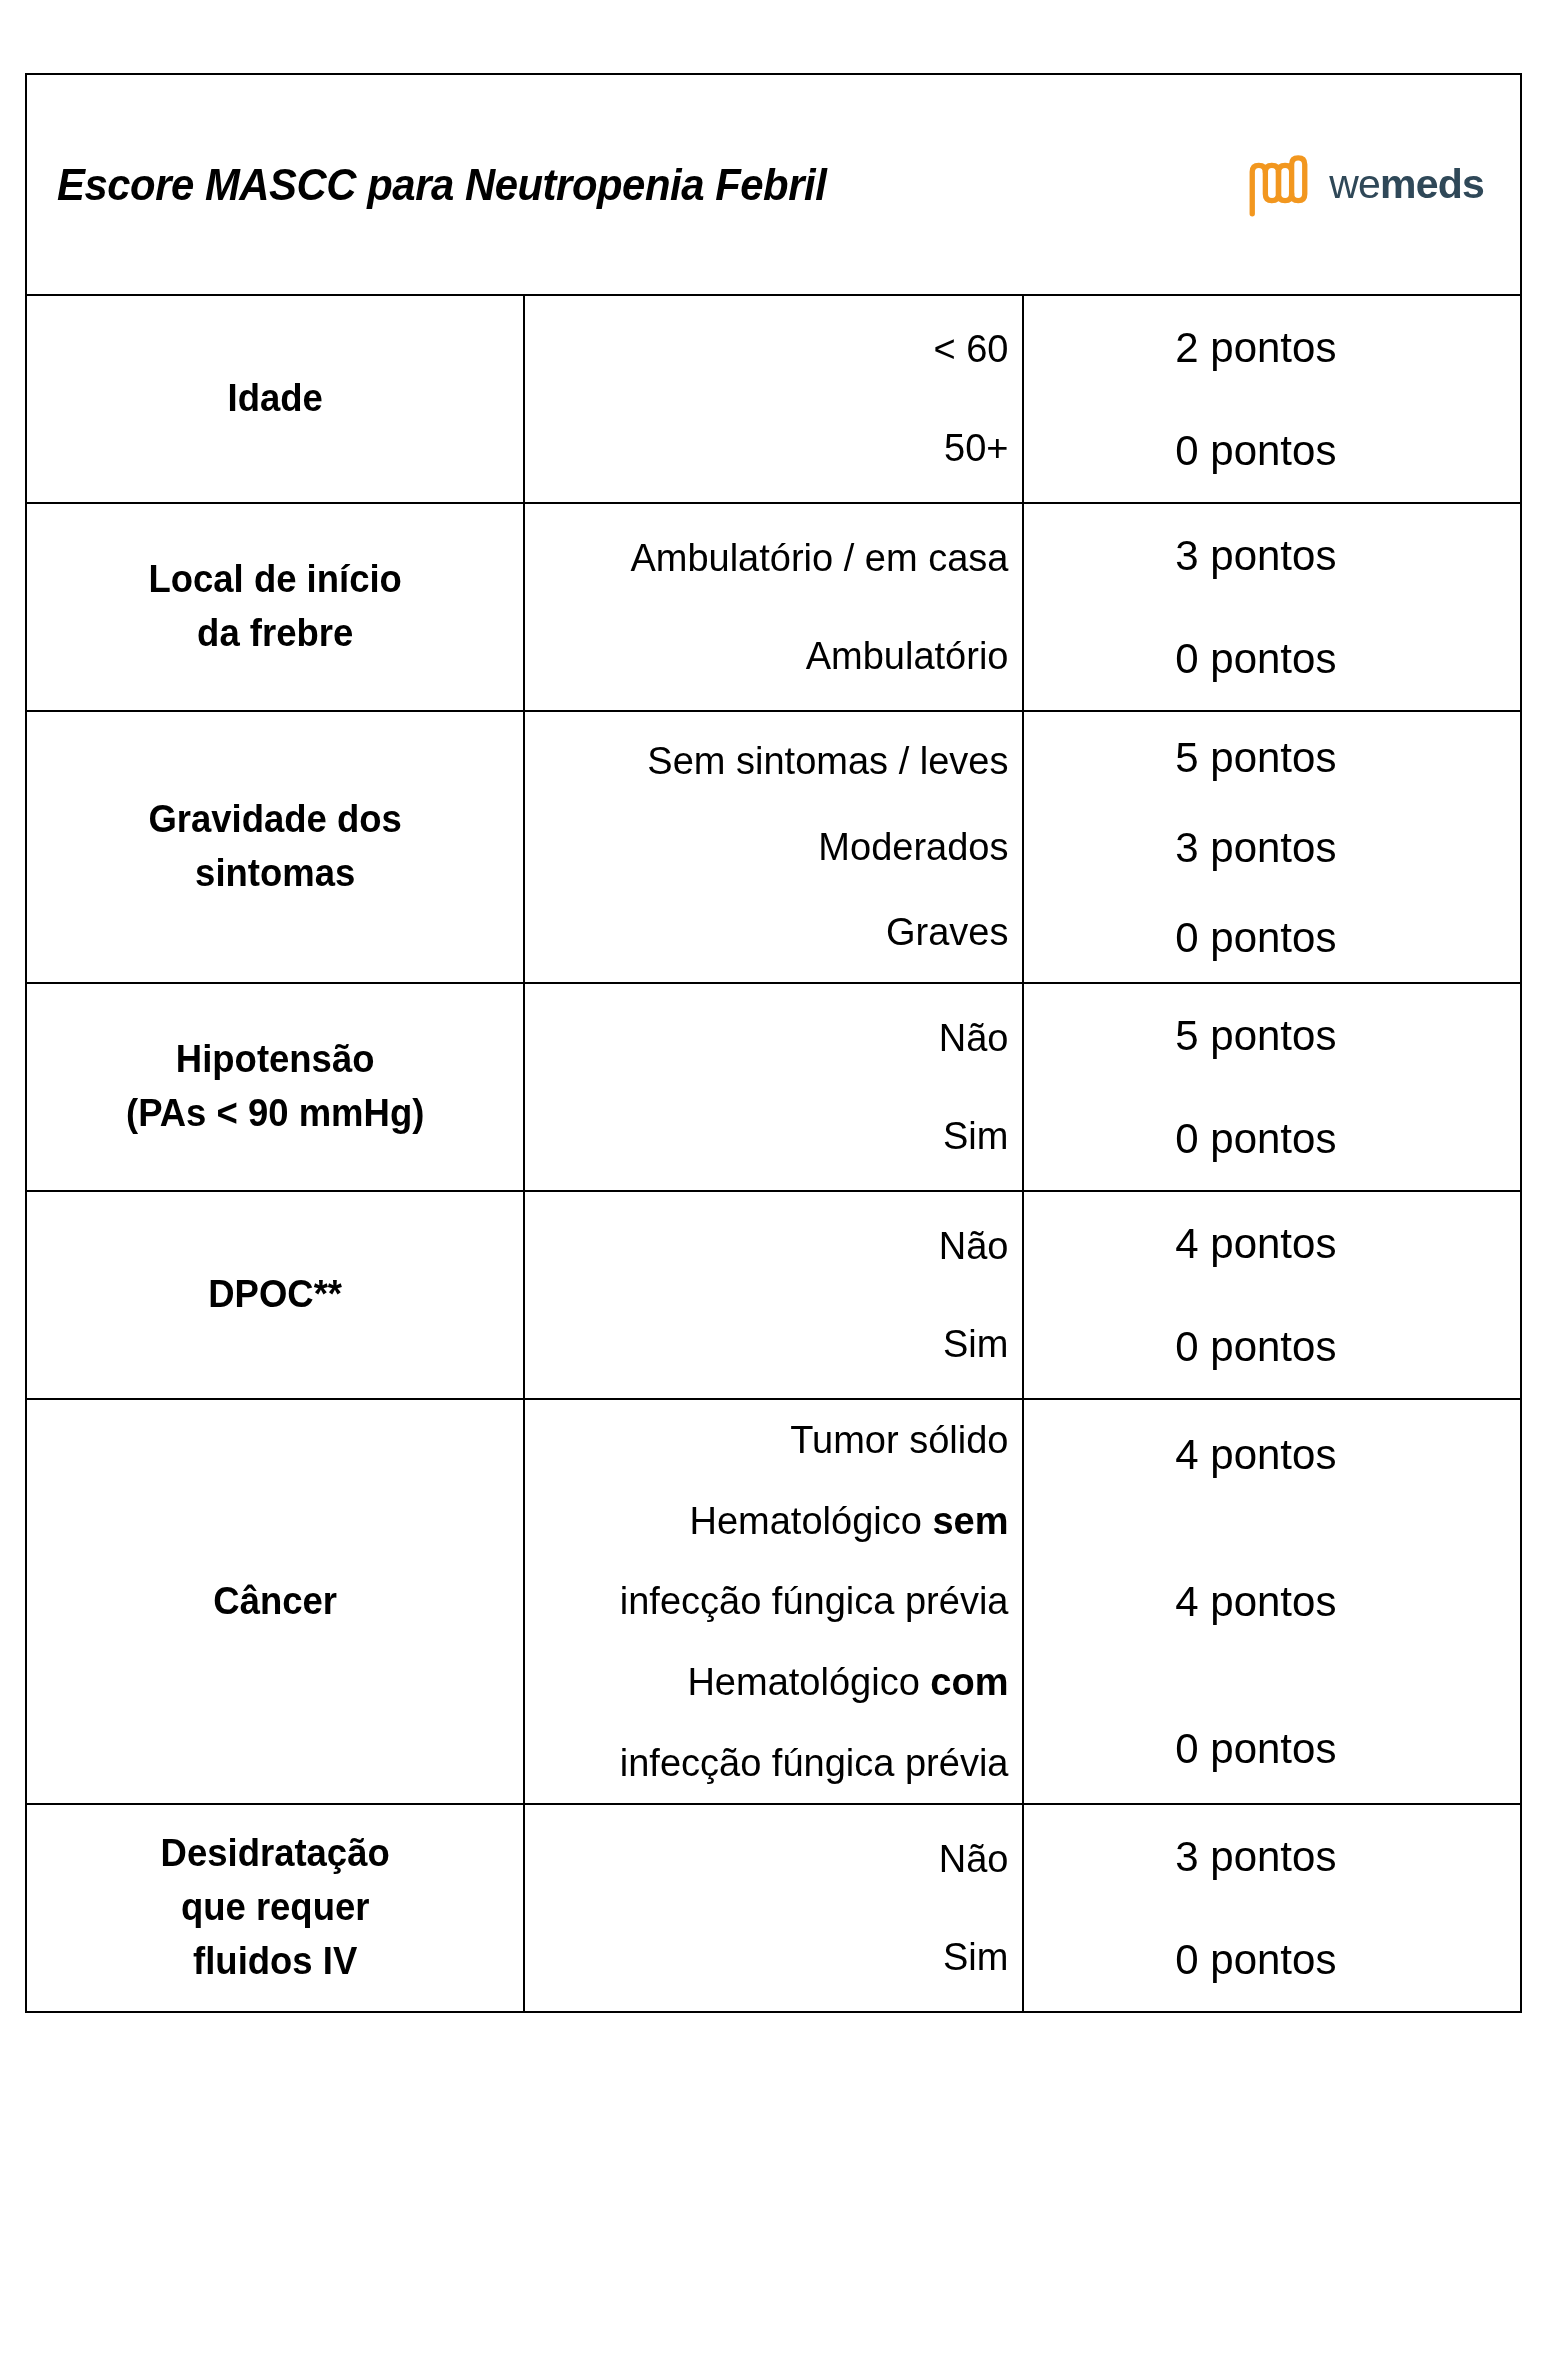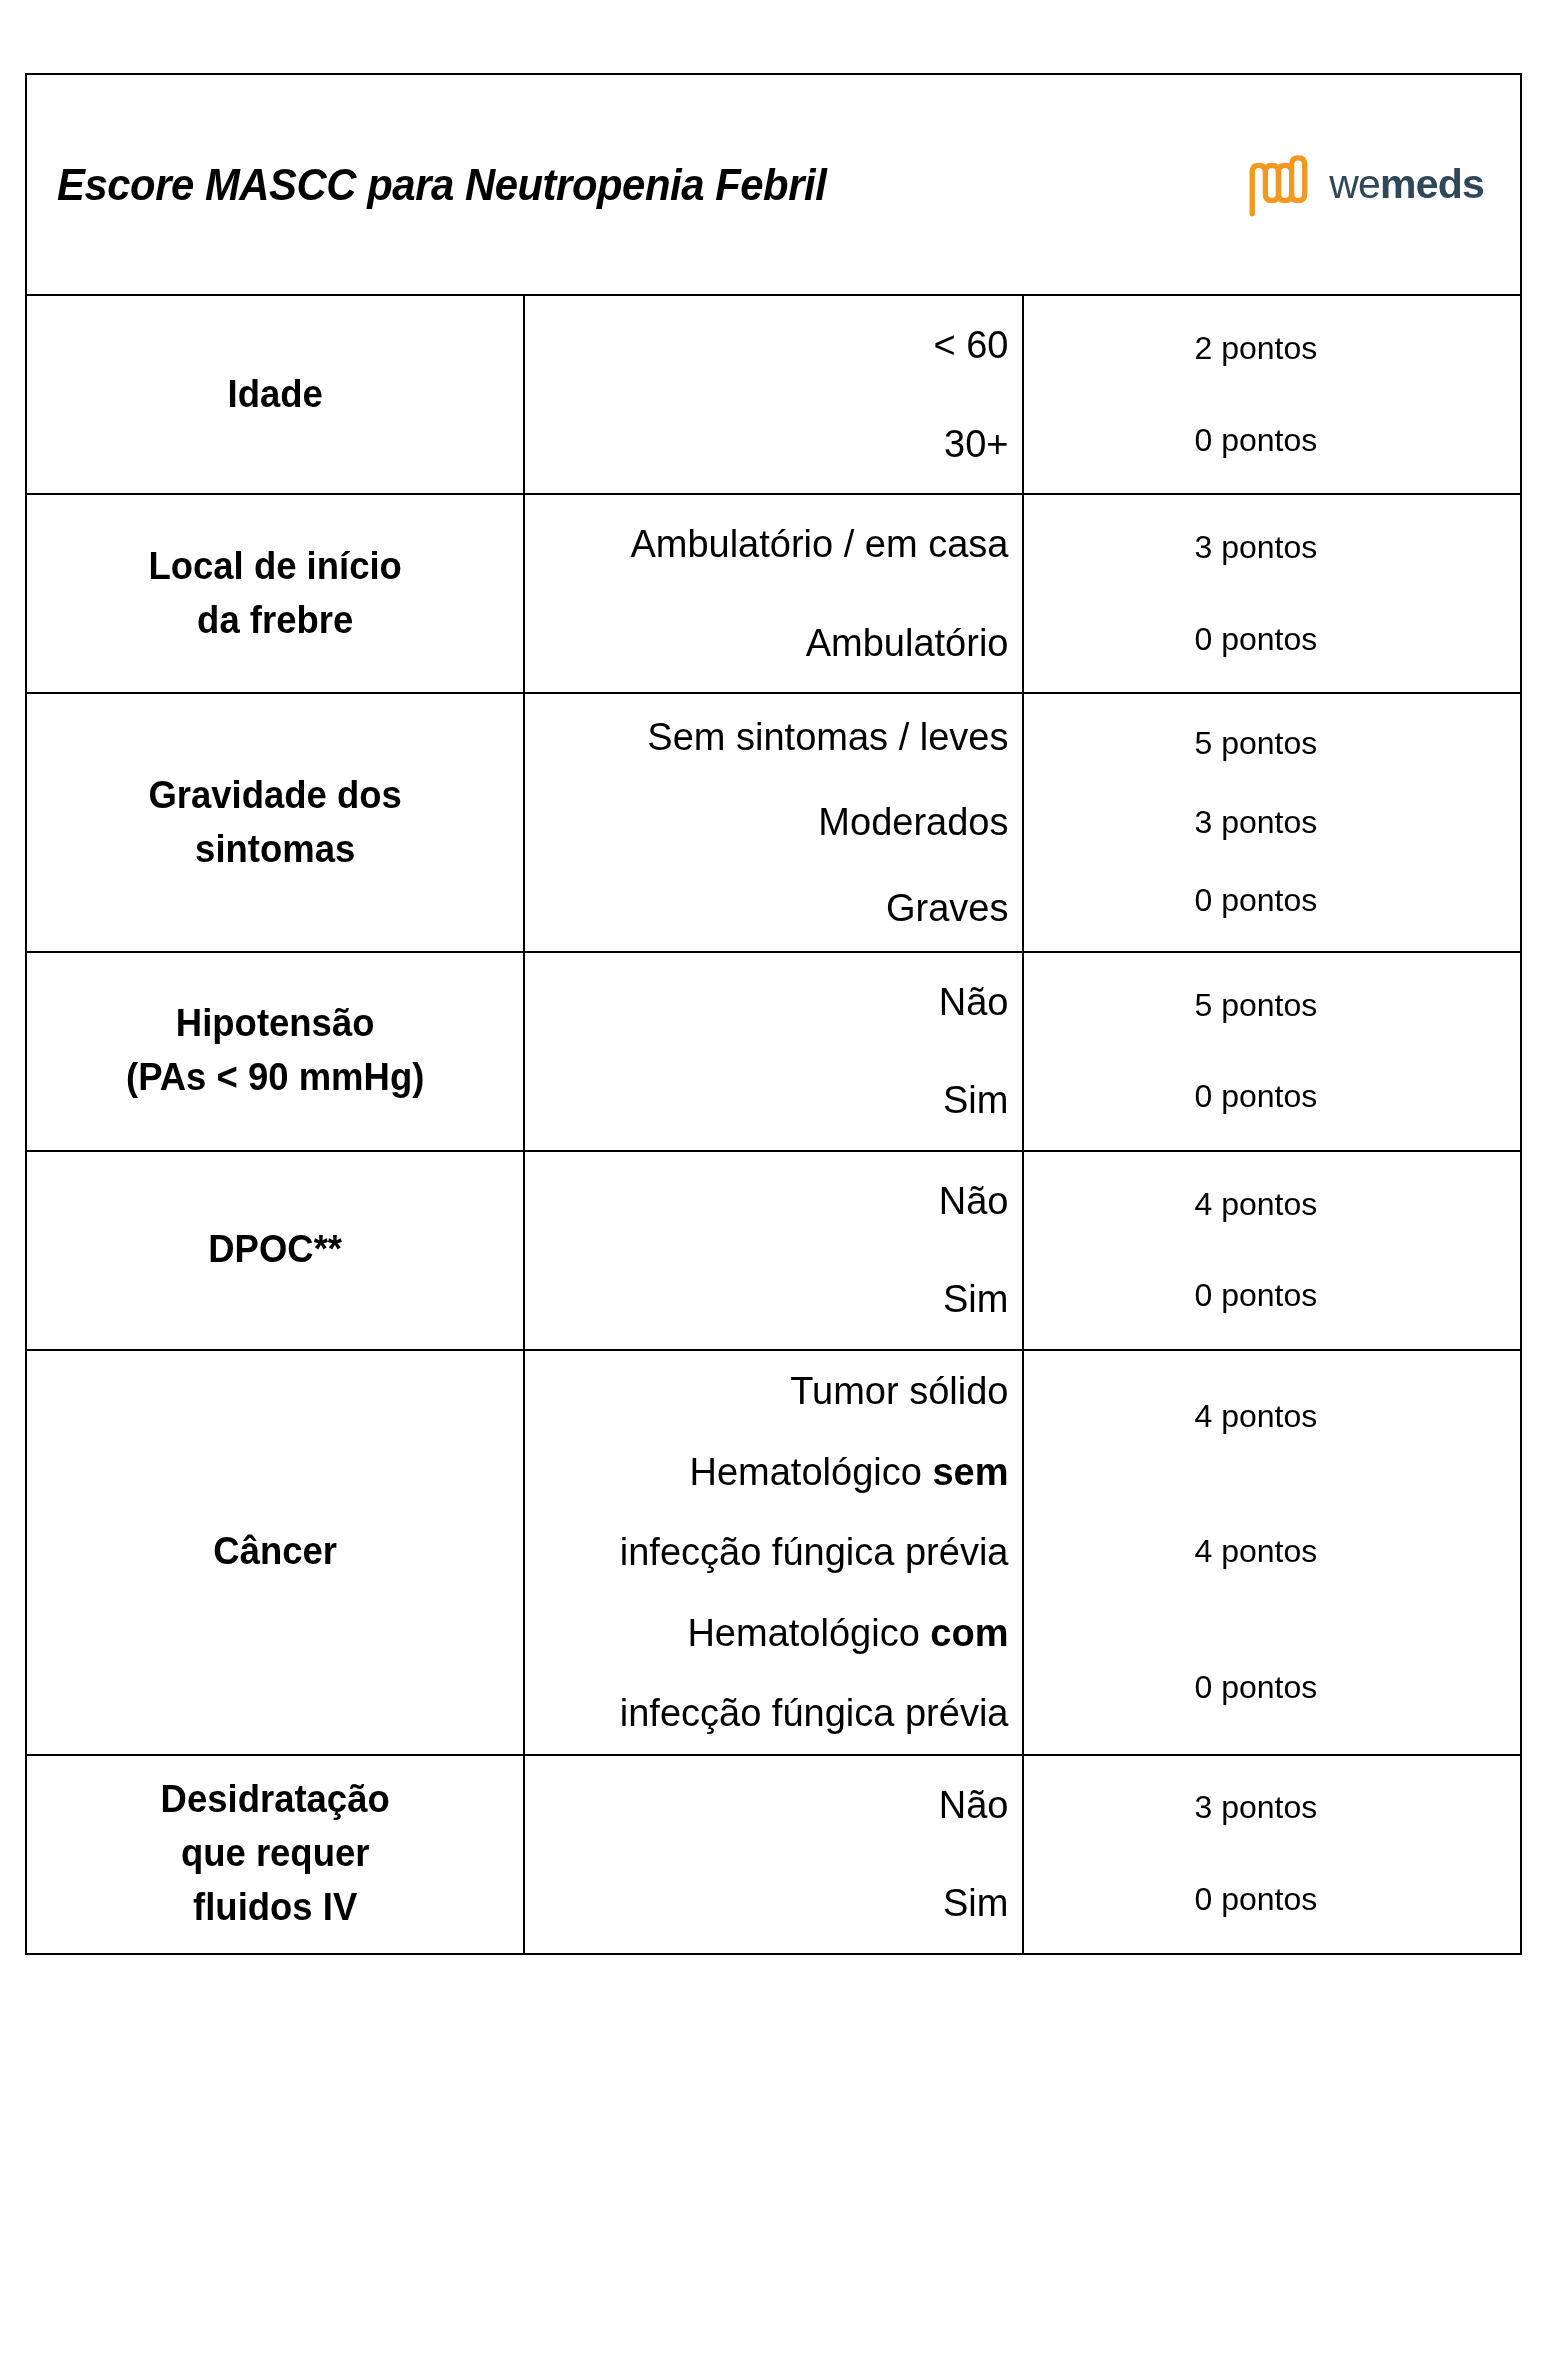--- a/index.html
+++ b/index.html
@@ -106,21 +106,21 @@
   }
   .opt-line {
     text-align: right;
     font-size: 38px;
     line-height: 1.12;
     padding: 0 13.2px 0 11.6px;
     white-space: nowrap;
   }
   .pts-line {
     text-align: center;
-    font-size: 32px;
+    font-size: 42px;
     line-height: 1.12;
     padding: 0 32px 0 0;
     white-space: nowrap;
   }
   .opt-line b, .pts-line b { font-weight: 700; }
 
   
   .r-2 .opt-line, .r-2 .pts-line { padding-top: 28px; padding-bottom: 28px; }
   .r-3 .opt-line, .r-3 .pts-line { padding-top: 21.5px; padding-bottom: 21.5px; }
 
@@ -167,21 +167,21 @@
         </td>
       </tr>
 
       <tr class="r-2">
         <td class="col-crit">
           <div class="crit">Idade</div>
         </td>
         <td class="col-opt">
           <div class="opt-list">
             <div class="opt-line">&lt; 60</div>
-            <div class="opt-line">30+</div>
+            <div class="opt-line">50+</div>
           </div>
         </td>
         <td class="col-pts">
           <div class="pts-list">
             <div class="pts-line">2 pontos</div>
             <div class="pts-line">0 pontos</div>
           </div>
         </td>
       </tr>
 

